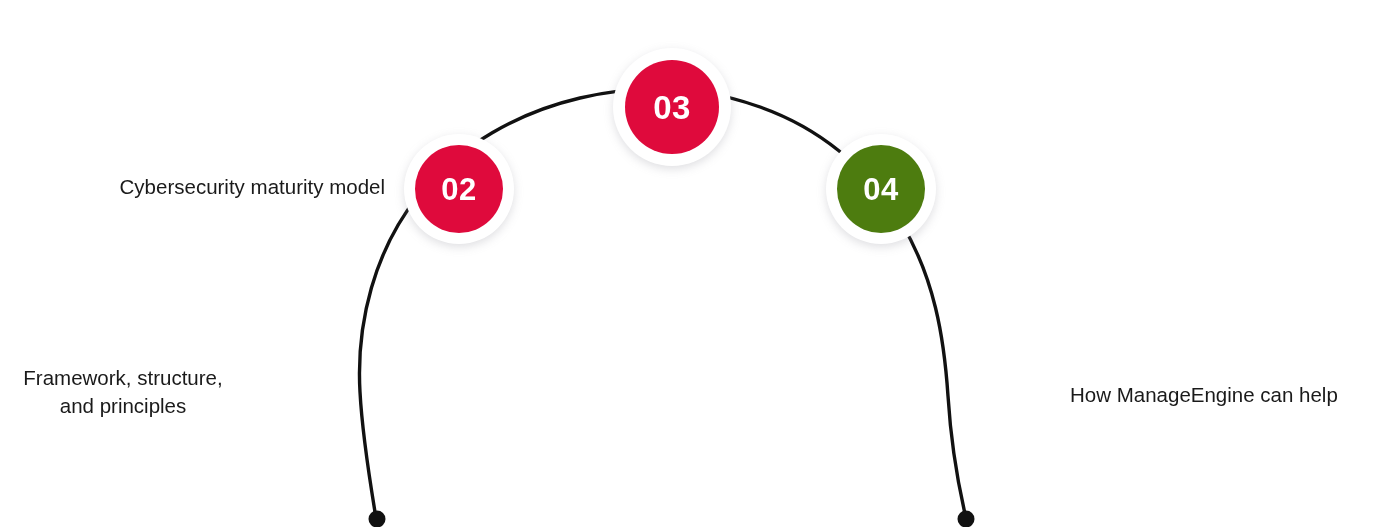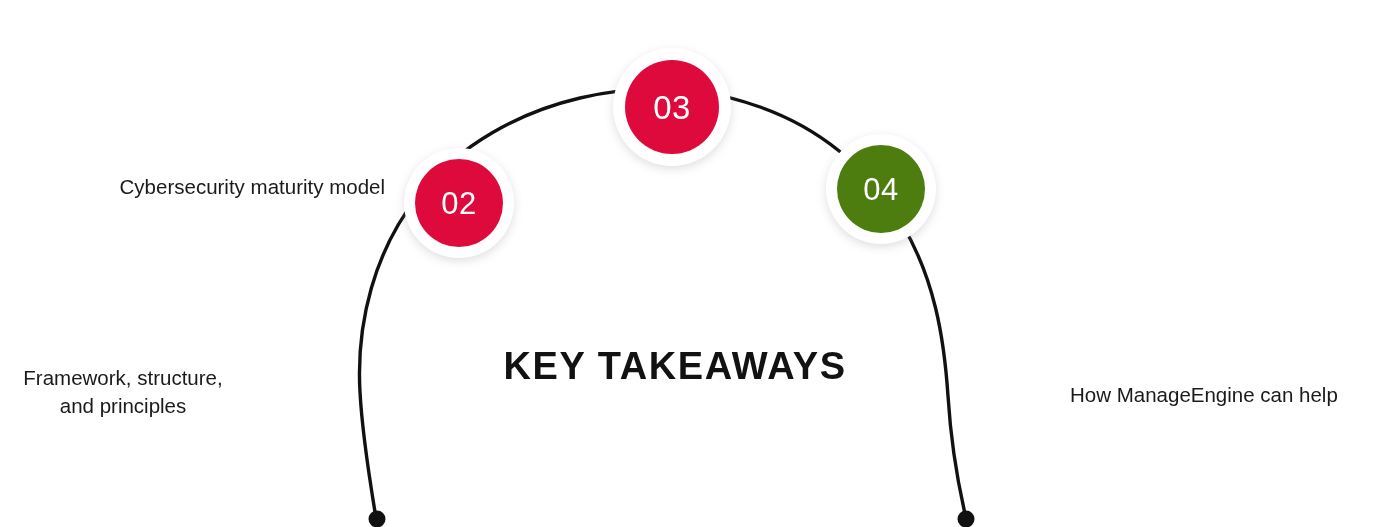--- a/index.html
+++ b/index.html
@@ -32,29 +32,29 @@
     display: flex;
     align-items: center;
     justify-content: center;
   }
   .node-inner {
     border-radius: 50%;
     display: flex;
     align-items: center;
     justify-content: center;
     color: #ffffff;
-    font-weight: 400;
+    font-weight: 700;
     letter-spacing: 0.5px;
     line-height: 1;
   }
   
   #node-01 { left: 304px; top: 337px; width: 106px; height: 106px; }
   #node-01 .node-inner { width: 84px; height: 84px; font-size: 30px; }
 
-  #node-02 { left: 404px; top: 148px; width: 110px; height: 110px; }
+  #node-02 { left: 404px; top: 134px; width: 110px; height: 110px; }
   #node-02 .node-inner { width: 88px; height: 88px; font-size: 31px; }
 
   #node-03 { left: 613px; top: 48px; width: 118px; height: 118px; }
   #node-03 .node-inner { width: 94px; height: 94px; font-size: 33px; }
 
   #node-04 { left: 826px; top: 134px; width: 110px; height: 110px; }
   #node-04 .node-inner { width: 88px; height: 88px; font-size: 31px; }
 
   #node-05 { left: 925px; top: 337px; width: 106px; height: 106px; }
   #node-05 .node-inner { width: 84px; height: 84px; font-size: 30px; }
@@ -138,15 +138,14 @@
 
   <div class="label left" id="label-02">Cybersecurity maturity model</div>
 
   <div class="label center" id="label-01">Framework, structure,
 and principles</div>
 
 
 
   <div class="label right" id="label-05">How ManageEngine can help</div>
 
-  <div id="center-title">KEY TAKEAWAYS</div>
 
 </div>
 
 </body></html>

